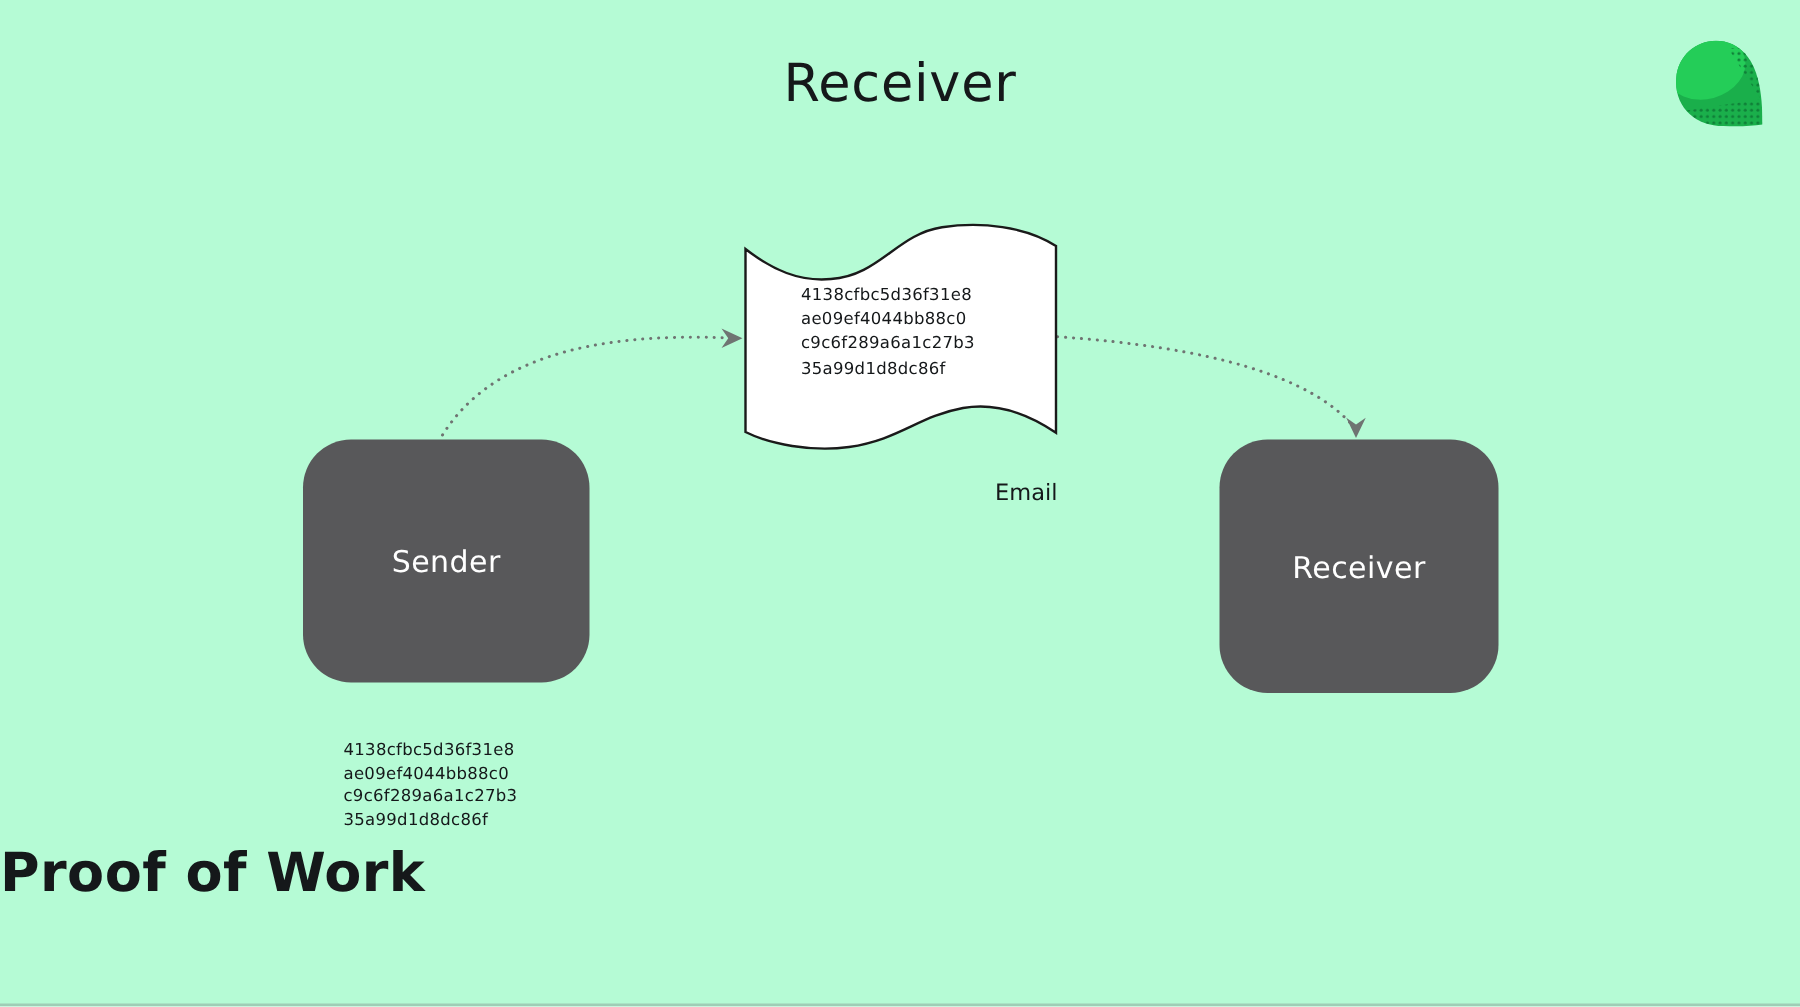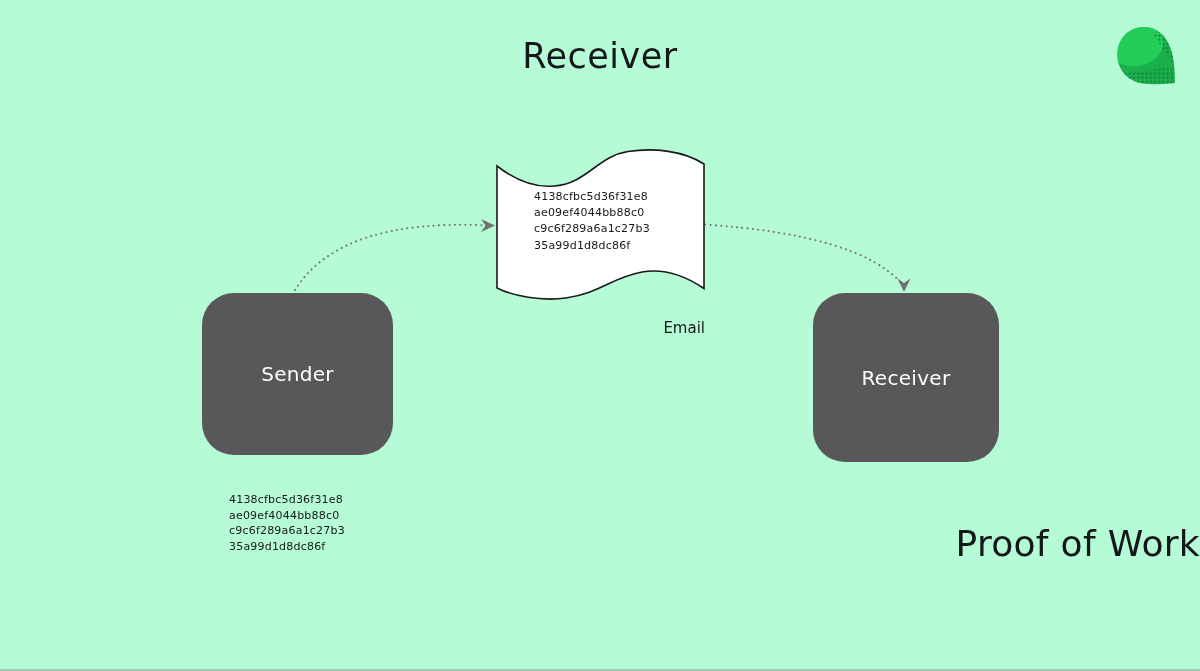--- a/index.html
+++ b/index.html
@@ -9,22 +9,22 @@
     background:var(--background,#b5fbd5);
     font-family:"DejaVu Sans","Liberation Sans",sans-serif;
     color:var(--ink,#15181a);
     overflow:hidden;
   }
   .title{
     position:absolute;left:0;right:0;top:36px;
     text-align:center;font-size:35px;font-weight:500;letter-spacing:.5px;
   }
   .subtitle{
-    position:absolute;left:0;right:0;top:523px;
-    text-align:right;font-size:36px;font-weight:400;letter-spacing:.3px;
+    position:absolute;left:0;right:0;top:562px;
+    text-align:left;font-size:36px;font-weight:700;letter-spacing:.3px;
   }
   .overlay{position:absolute;left:0;top:0;width:1200px;height:671px;}
   .paper-shape{fill:var(--paper,#fff);stroke:var(--paper-stroke,#1a1a1a);stroke-width:1.6;}
   .connector{fill:none;stroke:var(--connector,#6f7472);stroke-width:2;
     stroke-dasharray:0.1 5.2;stroke-linecap:round;}
   .arrowhead{fill:var(--connector,#6f7472);}
   .node{
     position:absolute;background:var(--node-fill,#58585a);color:var(--node-text,#fff);
     border-radius:32px;display:flex;align-items:center;justify-content:center;
     font-size:20px;letter-spacing:.3px;

